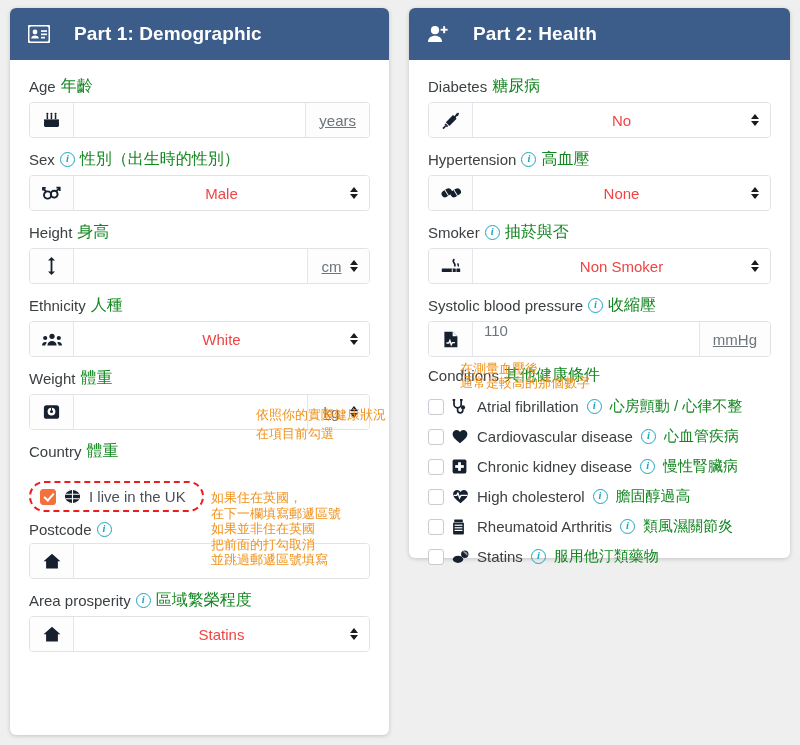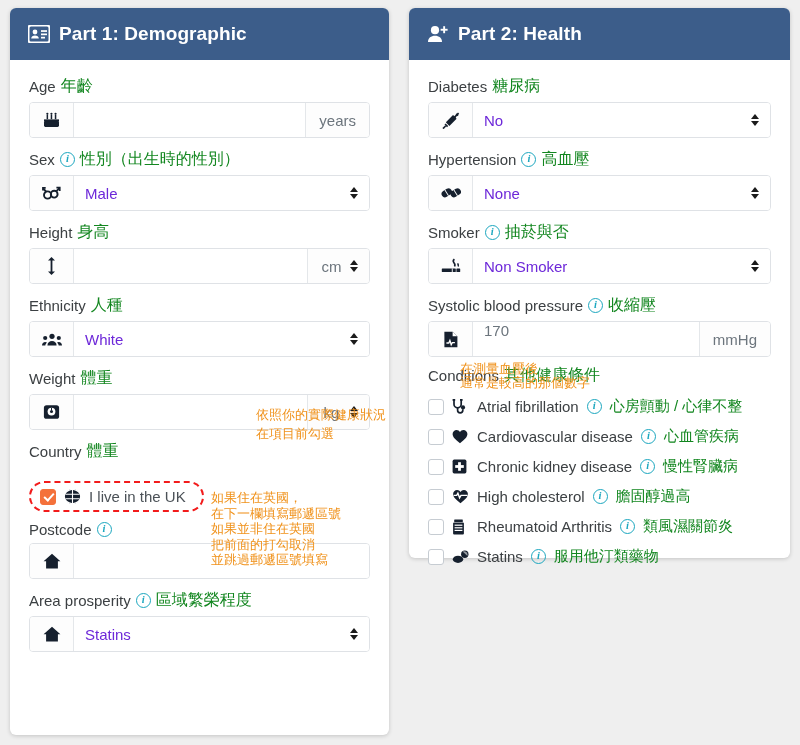--- a/index.html
+++ b/index.html
@@ -23,21 +23,21 @@
   #card-right { left: 409px; top: 8px;  width: 381px; height: 550px; }
 
   .card-header {
     background: #3c5d8a;
     color: #ffffff;
     border-radius: 6px 6px 0 0;
     height: 52px;
     display: flex;
     align-items: center;
     padding: 0 18px;
-    gap: 9px;
+    gap: 24px;
   }
   .card-header .hdr-title {
     font-size: 19px;
     font-weight: bold;
     letter-spacing: .1px;
   }
   .card-body { padding: 16px 19px 18px 19px; position: relative; }
 
   
   .field { margin-bottom: 11px; position: relative; }
@@ -100,26 +100,27 @@
     min-width: 0;
   }
   .ig-input.filled { color: #6c757d; }
   .ig-select {
     flex: 1 1 auto;
     border: none;
     outline: none;
     background: #fff;
     padding: 0 11px;
     font-size: 15px;
-    color: #6d28d9;
+    color: #ef4444;
     font-family: inherit;
     display: flex;
     align-items: center;
     position: relative;
     min-width: 0;
+    justify-content: center;
   }
   .caret {
     position: absolute; right: 11px; top: 50%;
     transform: translateY(-50%);
     width: 9px; height: 14px;
     display: flex; flex-direction: column;
     justify-content: center; align-items: center; gap: 2px;
   }
   .caret i {
     display: block; width: 0; height: 0;
@@ -131,20 +132,21 @@
 
   .ig-suffix {
     background: #fdfdfd;
     border-left: 1px solid #e4e7ea;
     display: flex; align-items: center; justify-content: center;
     padding: 0 13px;
     font-size: 15px;
     color: #6c757d;
     flex: none;
     white-space: nowrap;
+    text-decoration: underline;
   }
   .ig-suffix.with-caret {
     position: relative;
     padding-right: 27px;
     min-width: 62px;
   }
 
   
   .cb {
     width: 16px; height: 16px;
@@ -517,21 +519,21 @@
           <span class="zh">收縮壓</span>
         </div>
         <div class="input-group">
           <div class="ig-icon">
             <svg width="16" height="17" viewBox="0 0 16 17">
               <path d="M1.4 .8 h8.2 L14.4 5.3 V16.2 H1.4 Z" fill="#16202e"></path>
               <path d="M9.6 .8 V5.3 H14.4" fill="#fff"></path>
               <path d="M3.4 12.0 h2.4 l1.1-2.6 1.3 4.3 1.1-2.1 h2.6" fill="none" stroke="#fff" stroke-width="1.3"></path>
             </svg>
           </div>
-          <div class="ig-input filled">170</div>
+          <div class="ig-input filled">110</div>
           <div class="ig-suffix">mmHg</div>
         </div>
       </div>
 
       <div class="field" style="">
         <div class="field-label">
           <span>Conditions</span>
           <span class="zh">其他健康條件</span>
         </div>
       </div>

